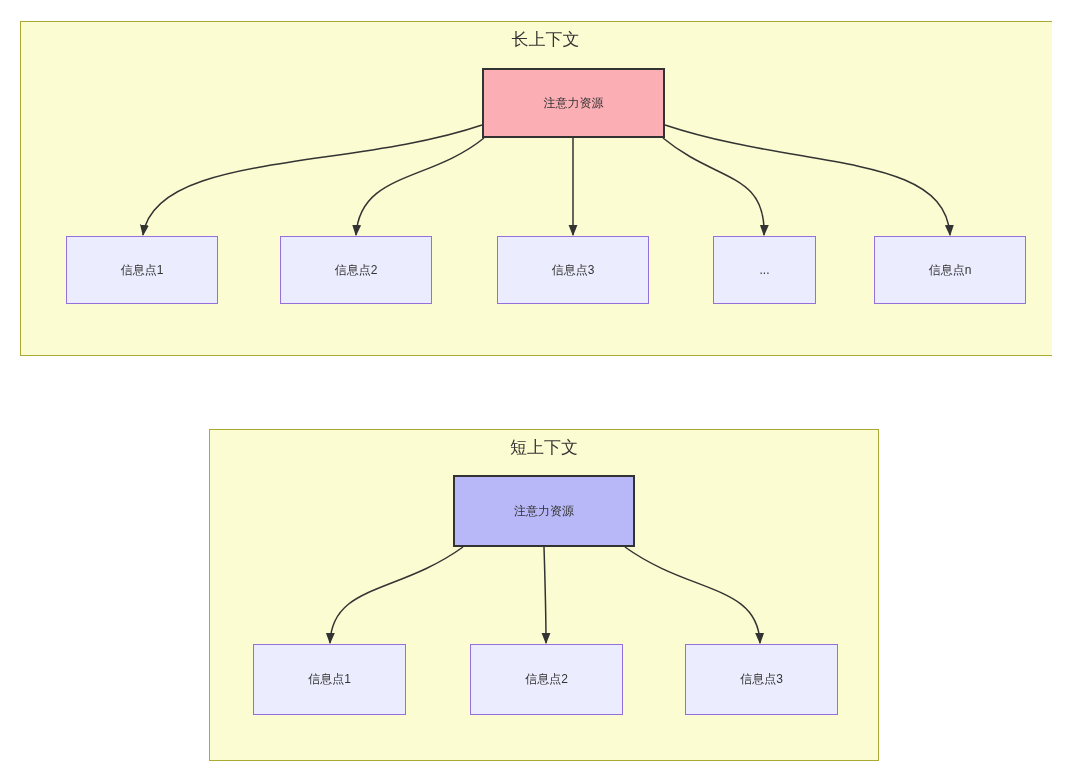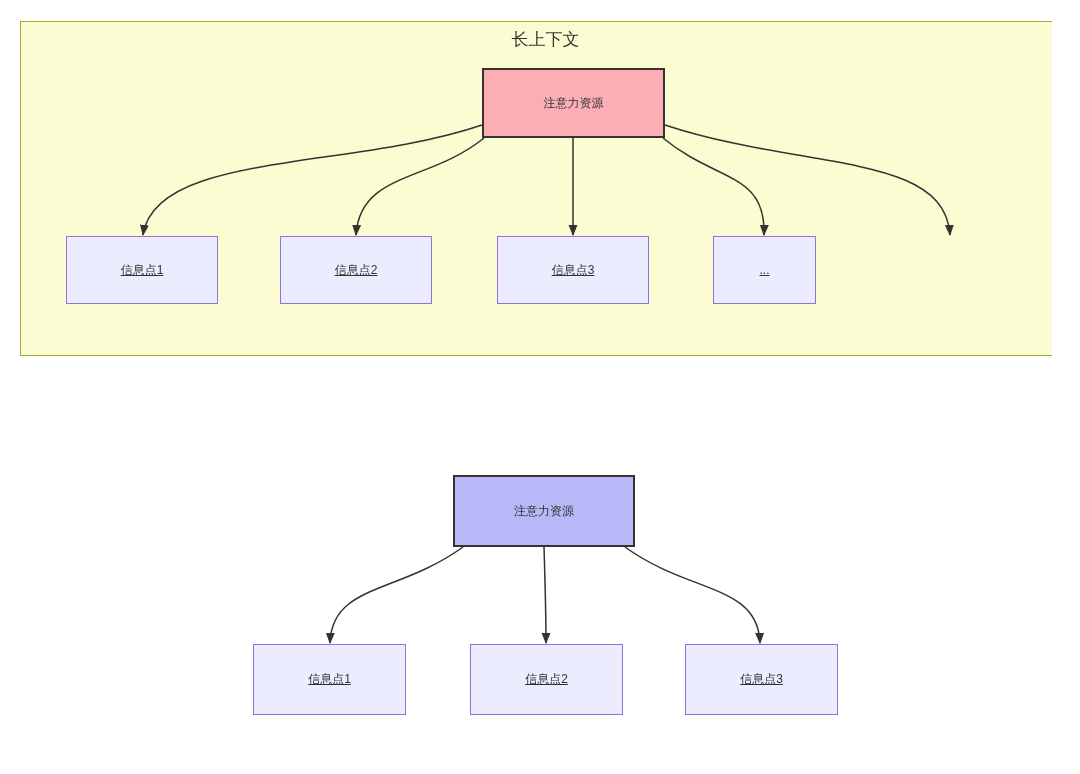--- a/index.html
+++ b/index.html
@@ -22,21 +22,21 @@
   #cluster-short{left:209px; top:429px; width:670px; height:332px;}
   .cluster-title{
     position:absolute; top:6px; left:0; right:0; text-align:center;
     font-size:17px; color:var(--text-color);
   }
   .node{
     position:absolute; display:flex; align-items:center; justify-content:center;
     box-sizing:border-box; font-size:12px; color:var(--text-color);
     text-align:center; white-space:nowrap;
   }
-  .node.info{background:var(--info-node-fill); border:1px solid var(--info-node-border);text-decoration:underline;}
+  .node.info{background:var(--info-node-fill); border:1px solid var(--info-node-border);}
   .node.source{border:2px solid var(--node-border-dark);}
   #node-attention-long{left:482px; top:68px; width:183px; height:70px; background:var(--attention-long-fill);}
   #node-l1{left:66px;  top:236px; width:152px; height:68px;}
   #node-l2{left:280px; top:236px; width:152px; height:68px;}
   #node-l3{left:497px; top:236px; width:152px; height:68px;}
   #node-l4{left:713px; top:236px; width:103px; height:68px;}
   #node-l5{left:874px; top:236px; width:152px; height:68px;}
   #node-attention-short{left:453px; top:475px; width:182px; height:72px; background:var(--attention-short-fill);}
   #node-s1{left:253px; top:644px; width:153px; height:71px;}
   #node-s2{left:470px; top:644px; width:153px; height:71px;}
@@ -47,20 +47,23 @@
 </style>
 </head>
 <body>
 
 <div class="stage">
 
   <section class="cluster" id="cluster-long">
     <div class="cluster-title">长上下文</div>
   </section>
 
+  <section class="cluster" id="cluster-short">
+    <div class="cluster-title">短上下文</div>
+  </section>
 
   <svg class="edges" viewBox="0 0 1080 774" aria-hidden="true">
     <defs>
       <marker id="arrowhead" viewBox="0 0 10 10" refX="9" refY="5" markerWidth="7.5" markerHeight="7.5" orient="auto">
         <path class="arrowhead" d="M 0 1 L 10 5 L 0 9 z"></path>
       </marker>
     </defs>
     <path class="edge" d="M 482 125 C 350 170, 155 152, 143 235" marker-end="url(#arrowhead)"></path>
     <path class="edge" d="M 484 138 C 430 182, 360 172, 356 235" marker-end="url(#arrowhead)"></path>
     <path class="edge" d="M 573 138 C 573 170, 573 204, 573 235" marker-end="url(#arrowhead)"></path>
@@ -69,19 +72,20 @@
     <path class="edge" d="M 463 547 C 398 594, 332 584, 330 643" marker-end="url(#arrowhead)"></path>
     <path class="edge" d="M 544 547 C 545 579, 546 611, 546 643" marker-end="url(#arrowhead)"></path>
     <path class="edge" d="M 625 547 C 690 594, 758 584, 760 643" marker-end="url(#arrowhead)"></path>
   </svg>
 
   <div class="node source" id="node-attention-long">注意力资源</div>
   <div class="node info" id="node-l1">信息点1</div>
   <div class="node info" id="node-l2">信息点2</div>
   <div class="node info" id="node-l3">信息点3</div>
   <div class="node info" id="node-l4">...</div>
+  <div class="node info" id="node-l5">信息点n</div>
 
   <div class="node source" id="node-attention-short">注意力资源</div>
   <div class="node info" id="node-s1">信息点1</div>
   <div class="node info" id="node-s2">信息点2</div>
   <div class="node info" id="node-s3">信息点3</div>
 
 </div>
 
 </body></html>

